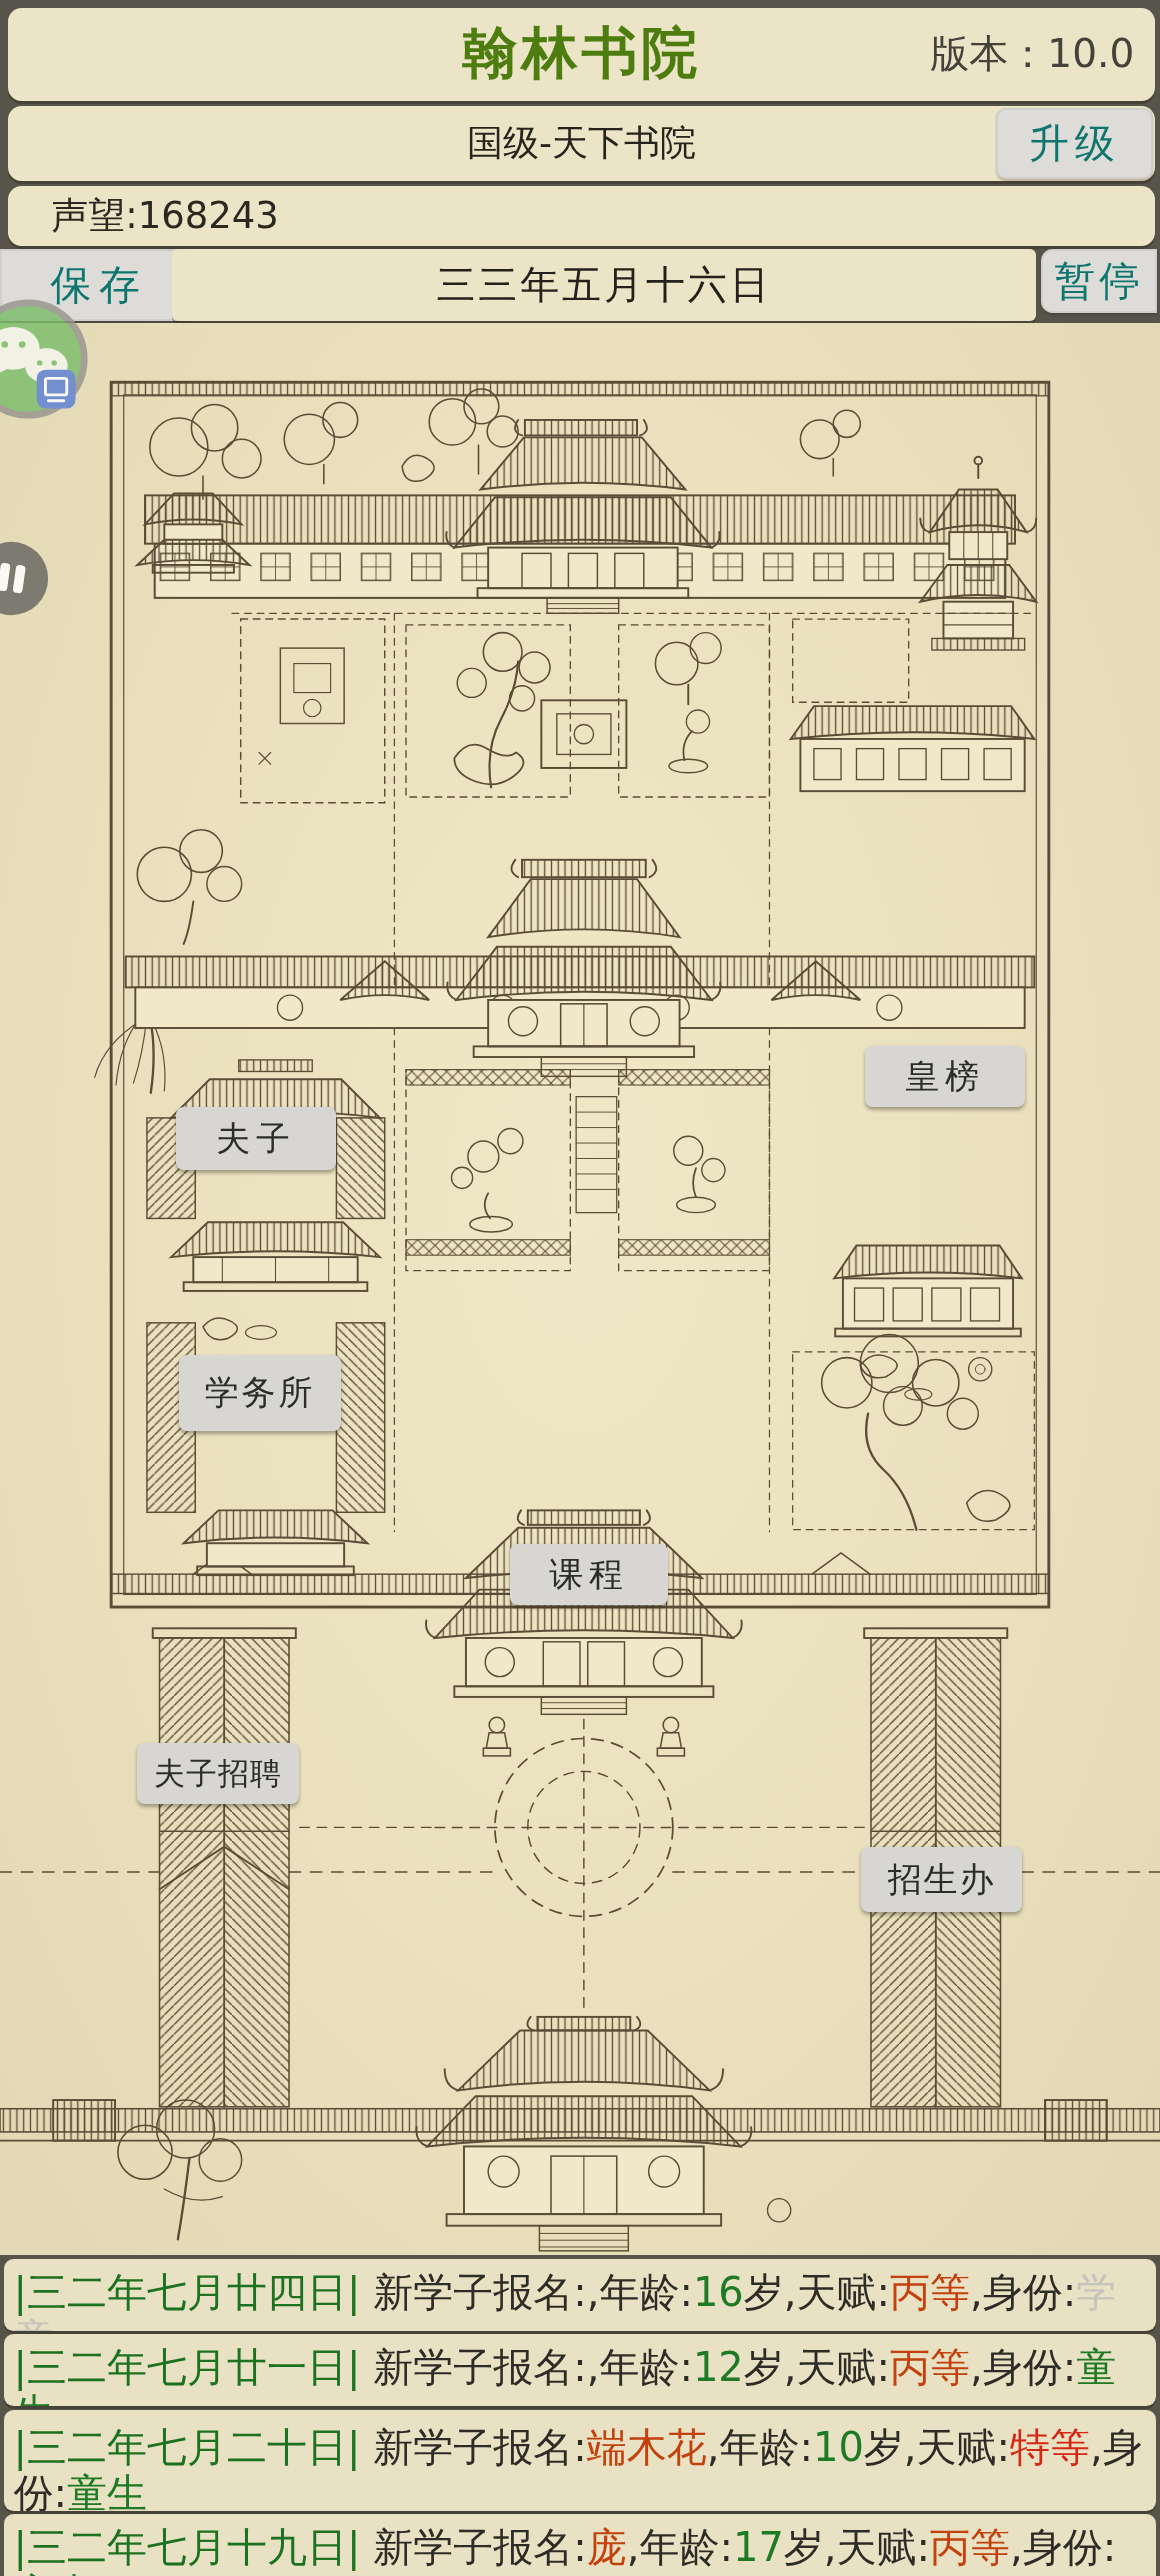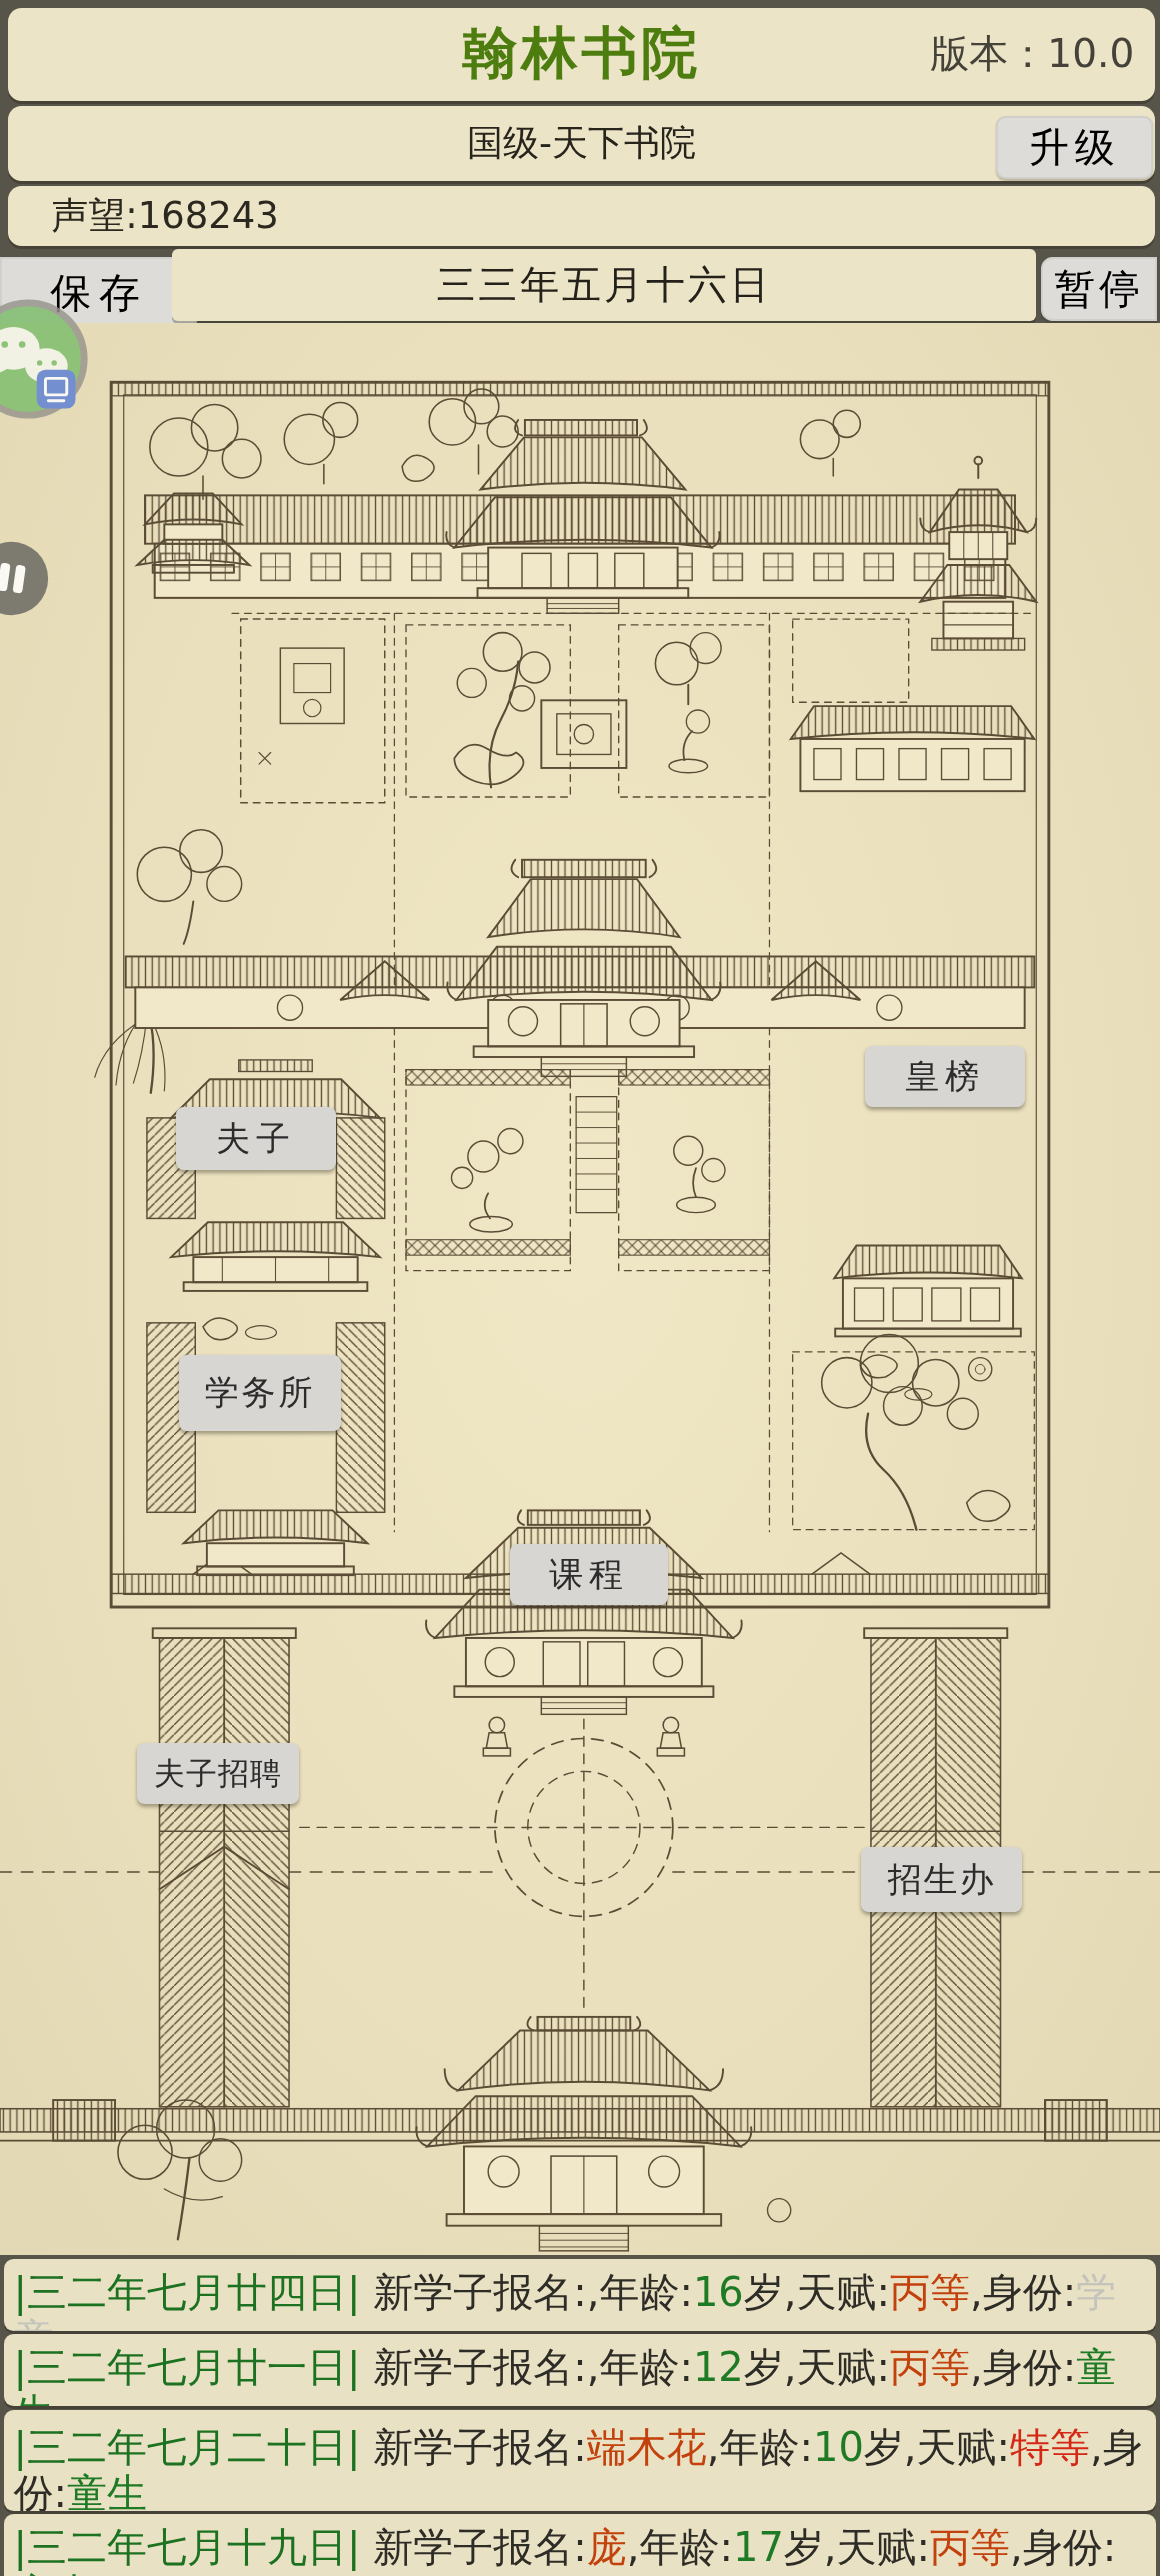--- a/index.html
+++ b/index.html
@@ -8,22 +8,22 @@
   .app { position:relative; width:1160px; height:2576px; background:#57544a; overflow:hidden; margin:0 auto; }
 
   .bar { position:absolute; background:#ece4c7; border-radius:13.5px; box-shadow:0 2.9px 0 rgba(40,35,20,.35); }
   .title-bar { top:7.7px; left:7.7px; right:4.8px; height:93px; }
   .app-title { position:absolute; left:0; right:0; top:0; height:93px; display:flex; align-items:center; justify-content:center;
                font-size:56px; font-weight:700; color:#4d7c0f; letter-spacing:3.9px; }
   .version { position:absolute; right:21px; top:0; height:93px; display:flex; align-items:center; font-size:39px; color:#45423a; }
 
   .level-bar { top:106px; left:7.7px; right:4.8px; height:75px; }
   .level-name { position:absolute; left:0; right:0; height:75px; display:flex; align-items:center; justify-content:center; font-size:36px; color:#27241c; }
-  .btn { background:#dddcd8; color:#000000; display:flex; align-items:center; justify-content:center;
-         border-radius:9.7px; box-shadow:inset 0 0 0 1.9px rgba(0,0,0,.06), 0 1.9px 1.9px rgba(40,35,20,.25); cursor:pointer;margin-top:8px; }
+  .btn { background:#dddcd8; color:#0f766e; display:flex; align-items:center; justify-content:center;
+         border-radius:9.7px; box-shadow:inset 0 0 0 1.9px rgba(0,0,0,.06), 0 1.9px 1.9px rgba(40,35,20,.25); cursor:pointer; }
   .upgrade-btn { position:absolute; right:1.9px; top:1.9px; bottom:1.9px; width:157px; font-size:40px; letter-spacing:5.8px; }
 
   .stats-bar { top:186px; left:7.7px; right:4.8px; height:60px; }
   .reputation { position:absolute; left:13.5px; top:0; height:60px; display:flex; align-items:center; font-size:37px; color:#2b281f;margin-left:30px; }
   .currency  { position:absolute; right:13.5px; top:0; height:60px; display:flex; align-items:center; font-size:37px; color:#2b281f; }
 
   .ctrl-row { position:absolute; top:249px; left:0; right:0; height:72px; }
   .save-btn  { position:absolute; left:0; top:0; width:198px; height:72px; font-size:41px; letter-spacing:7.7px; border-radius:0 11.6px 11.6px 0; }
   .date-bar  { position:absolute; left:172px; right:124px; top:0; height:72px; background:#ece4c7; border-radius:5.8px;
                display:flex; align-items:center; justify-content:center; font-size:39px; color:#24211a; letter-spacing:2.9px;

